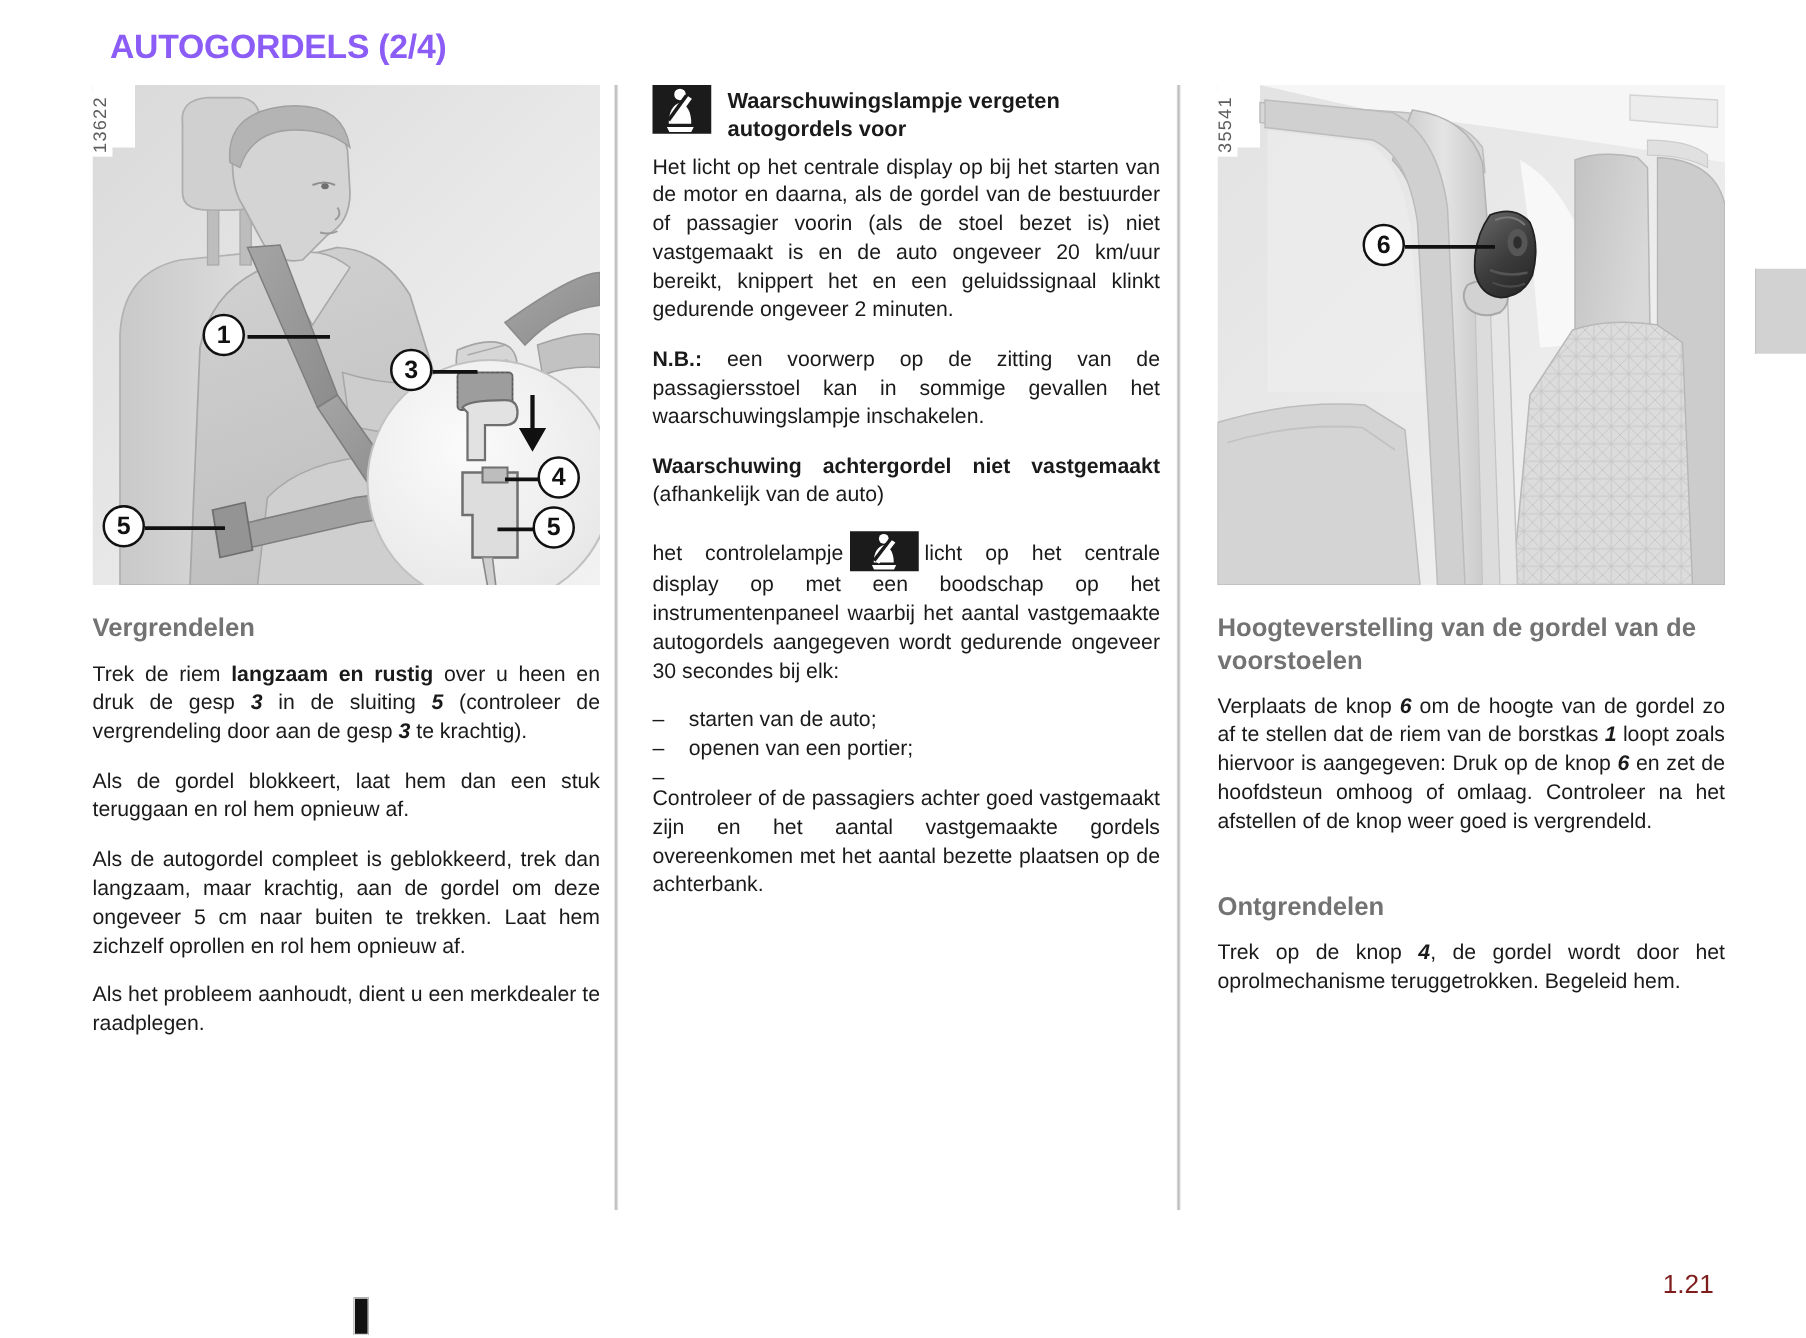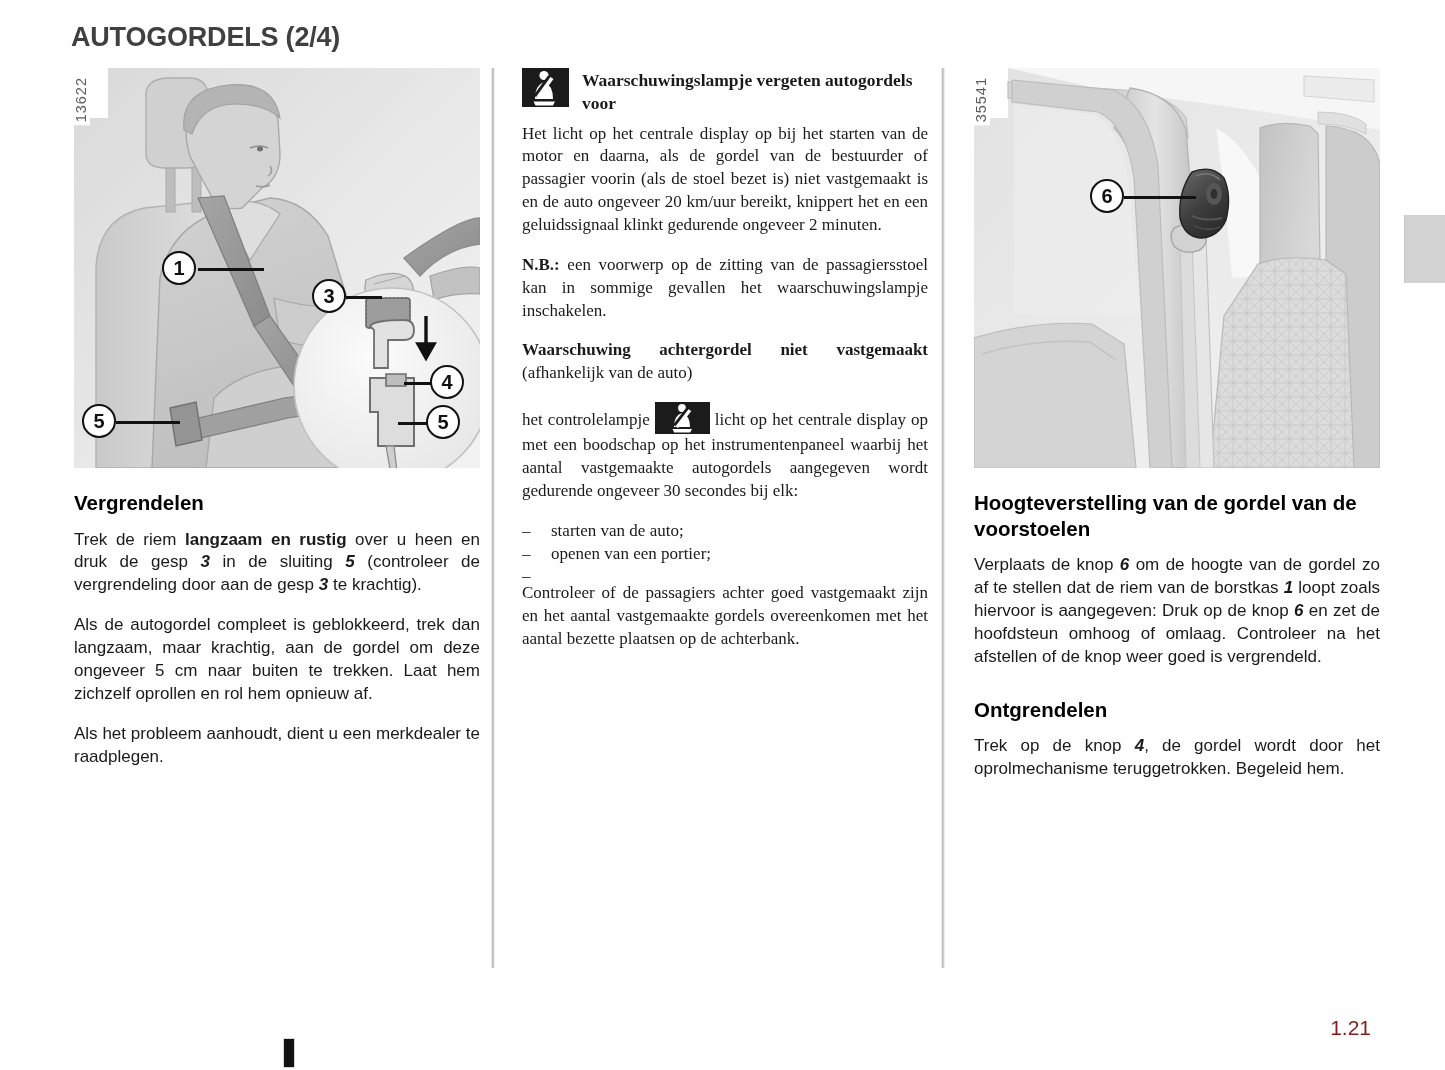--- a/index.html
+++ b/index.html
@@ -9,23 +9,23 @@
     font-family:"Liberation Sans", sans-serif;
     color:#1a1a1a;
     position:relative;
     overflow:hidden;
   }
 
   
   .page { position:absolute; inset:0; }
 
   .page-title {
-    position:absolute; left:71px; top:22px;
+    position:absolute; left:88px; top:22px;
     font-size:27px; font-weight:bold; letter-spacing:-0.2px;
-    color:#404040;
+    color:#8b5cf6;
   }
 
   
   .divider {
     position:absolute; top:68px; width:4px; height:900px;
     background:linear-gradient(to right,#ffffff 0%,#b9b9b9 40%,#c9c9c9 60%,#ffffff 100%);
   }
   .divider.d1 { left:491px; }
   .divider.d2 { left:941px; }
 
@@ -33,27 +33,27 @@
   .edge-tab {
     position:absolute; left:1404px; top:215px;
     width:41px; height:68px;
     background:#d2d2d2;
     border-left:1px solid #c6c6c6;
   }
 
   
   .col { position:absolute; top:68px; width:406px; }
   .col.left  { left:74px; }
-  .col.mid   { left:522px;font-family:Liberation Serif, serif; }
+  .col.mid   { left:522px; }
   .col.right { left:974px; }
 
   
   .h2 {
     font-size:20.5px; font-weight:bold; line-height:1.25;
-    margin-bottom:13px; color:#000000;
+    margin-bottom:13px; color:#737373;
   }
   p.body {
     font-size:17px; line-height:1.345;
     text-align:justify; text-justify:inter-word;
     margin-bottom:17px;
     hyphens:manual;
   }
   p.body.last { margin-bottom:0; }
   .b { font-weight:bold; }
   .bi { font-weight:bold; font-style:italic; }
@@ -229,20 +229,21 @@
       <div class="bubble" style="left:8px; top:336px;">5</div>
 
       <div class="leader" style="left:324px; top:354px; width:30px;"></div>
       <div class="bubble" style="left:352px; top:337px;">5</div>
     </div>
 
     <div class="h2">Vergrendelen</div>
 
     <p class="body"><span>Trek de riem </span><span class="b">langzaam en rustig</span><span> over u heen en druk de gesp </span><span class="bi">3</span><span> in de sluiting </span><span class="bi">5</span><span> (controleer de vergrendeling door aan de gesp </span><span class="bi">3</span><span> te krachtig).</span></p>
 
+    <p class="body">Als de gordel blokkeert, laat hem dan een stuk teruggaan en rol hem opnieuw af.</p>
     <p class="body">Als de autogordel compleet is geblokkeerd, trek dan langzaam, maar krachtig, aan de gordel om deze ongeveer 5 cm naar buiten te trekken. Laat hem zichzelf oprollen en rol hem opnieuw af.</p>
     <p class="body last">Als het probleem aanhoudt, dient u een merkdealer te raadplegen.</p>
   </div>
 
   <div class="col mid">
 
     <div class="warn-head">
       <span class="belticon big">
         <svg viewBox="0 0 47 39">
           <circle cx="22" cy="7.5" r="4.6" fill="#fff"></circle>
@@ -349,21 +350,21 @@
       </svg>
 
       <div class="leader" style="left:150px; top:128px; width:72px;"></div>
       <div class="bubble" style="left:116px; top:111px;">6</div>
     </div>
 
     <div class="h2">Hoogteverstelling van de gordel van de voorstoelen</div>
 
     <p class="body"><span>Verplaats de knop </span><span class="bi">6</span><span> om de hoogte van de gordel zo af te stellen dat de riem van de borstkas </span><span class="bi">1</span><span> loopt zoals hiervoor is aangegeven: Druk op de knop </span><span class="bi">6</span><span> en zet de hoofdsteun omhoog of omlaag. Controleer na het afstellen of de knop weer goed is vergrendeld.</span></p>
 
-    <div class="h2" style="margin-top:28px;">Ontgrendelen</div>
+    <div class="h2" style="margin-top:44px;">Ontgrendelen</div>
 
     <p class="body last"><span>Trek op de knop </span><span class="bi">4</span><span>, de gordel wordt door het oprolmechanisme teruggetrokken. Begeleid hem.</span></p>
   </div>
 
   <div class="page-num">1.21</div>
   <div class="print-mark"></div>
 
 </div>
 
 </body></html>

